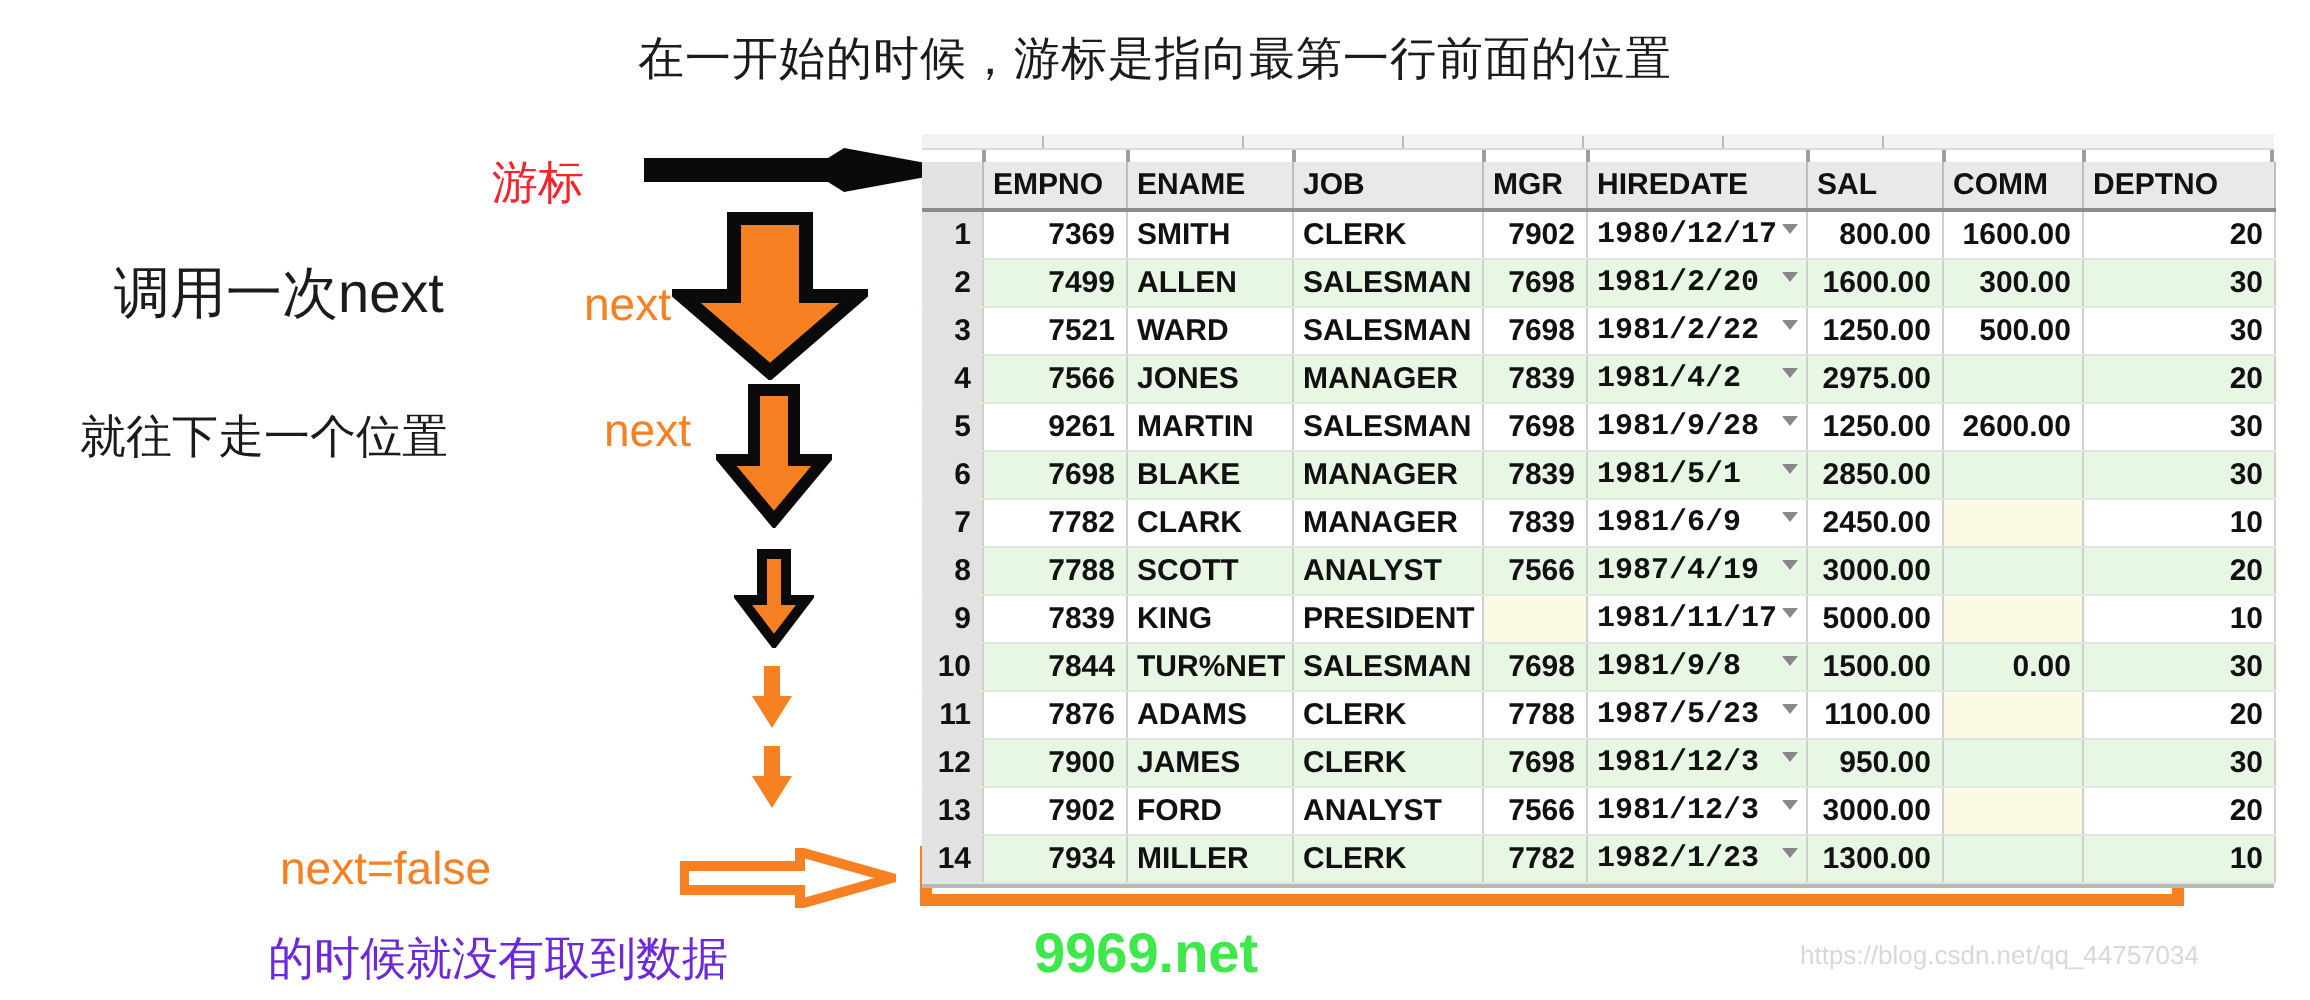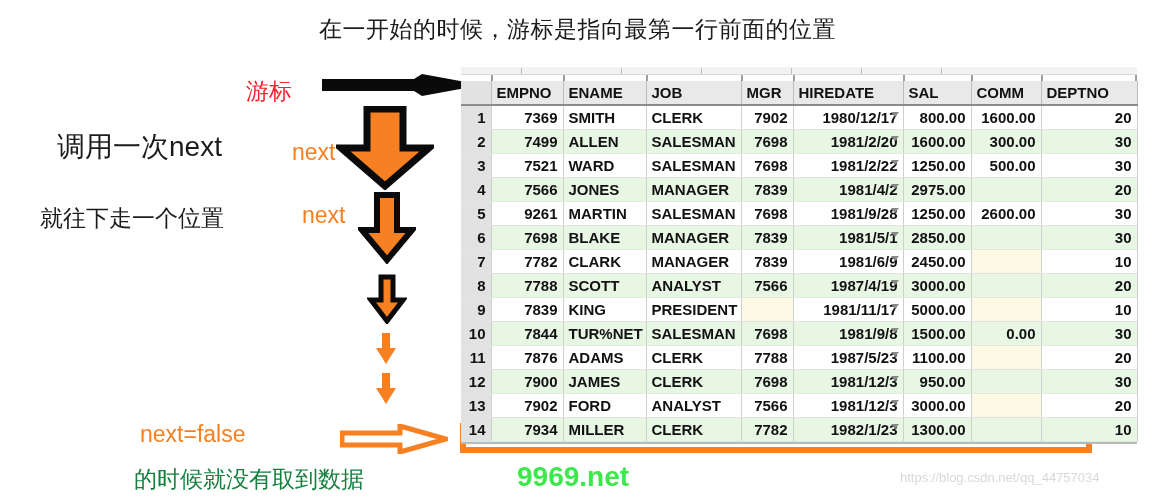--- a/index.html
+++ b/index.html
@@ -22,21 +22,21 @@
 
   
   .lbl { position: absolute; white-space: nowrap; }
   .lbl-cursor   { left: 246px; top: 76px;  font-size: 23px; color:#f5232c; }
   .lbl-call     { left: 57px;  top: 128px; font-size: 28px; color:#1b1b1b; }
   .lbl-down     { left: 40px;  top: 203px; font-size: 23px; color:#1b1b1b; }
   .lbl-hasdata  { left: 26px;  top: 255px; font-size: 23px; color:#1b1b1b; }
   .lbl-next1    { left: 292px; top: 139px; font-size: 23px; color:#f68022; }
   .lbl-next2    { left: 302px; top: 202px; font-size: 23px; color:#f68022; }
   .lbl-nextfalse{ left: 140px; top: 421px; font-size: 23px; color:#f68022; }
-  .lbl-nodata   { left: 134px; top: 464px; font-size: 23px; color:#15803d; }
+  .lbl-nodata   { left: 134px; top: 464px; font-size: 23px; color:#6d28d9; }
 
   
   .wm-green {
     position: absolute; left: 517px; top: 461px;
     font-size: 28px; font-weight: 700; color:#3ce84a;
     white-space: nowrap;
   }
   .wm-gray {
     position: absolute; left: 900px; top: 470px;
     font-size: 13px; color:#d8d8d8; white-space: nowrap;
@@ -94,21 +94,21 @@
     border-right: 2px solid #5e5e5e;
     border-bottom: 1px solid #c2c2c2;
     color:#1a1a1a;
   }
   tr.odd td { background:#ffffff; border-bottom:1px solid #e2e2e2; }
   tr.even td { background:#e8f6e4; border-bottom:1px solid #dfe9dc; }
   tr.odd td.rownum, tr.even td.rownum { background:#e2e2e2; }
   td.num { text-align: right; }
   td.txt { text-align: left; }
   td.blank-y { background:#fcfae4 !important; }
-  td.date { position: relative; text-align:right; }
+  td.date { position: relative; text-align:left;font-family:Liberation Mono, monospace; }
   td.date .caret {
     position:absolute; right:4px; top:6px;
     width:0;height:0;border-left:4px solid transparent;border-right:4px solid transparent;
     border-top:5px solid #888;
   }
   .c-rn { width: 30px; }
   .c-empno { width: 72px; }
   .c-ename { width: 83px; }
   .c-job { width: 95px; }
   .c-mgr { width: 52px; }

